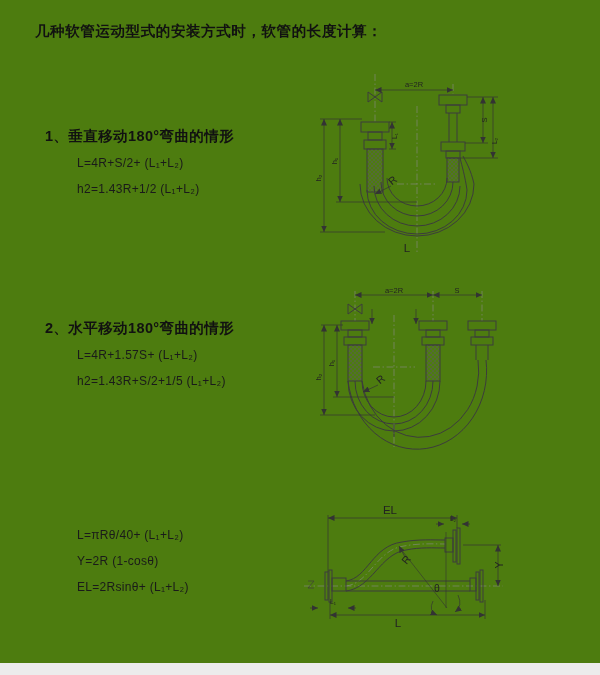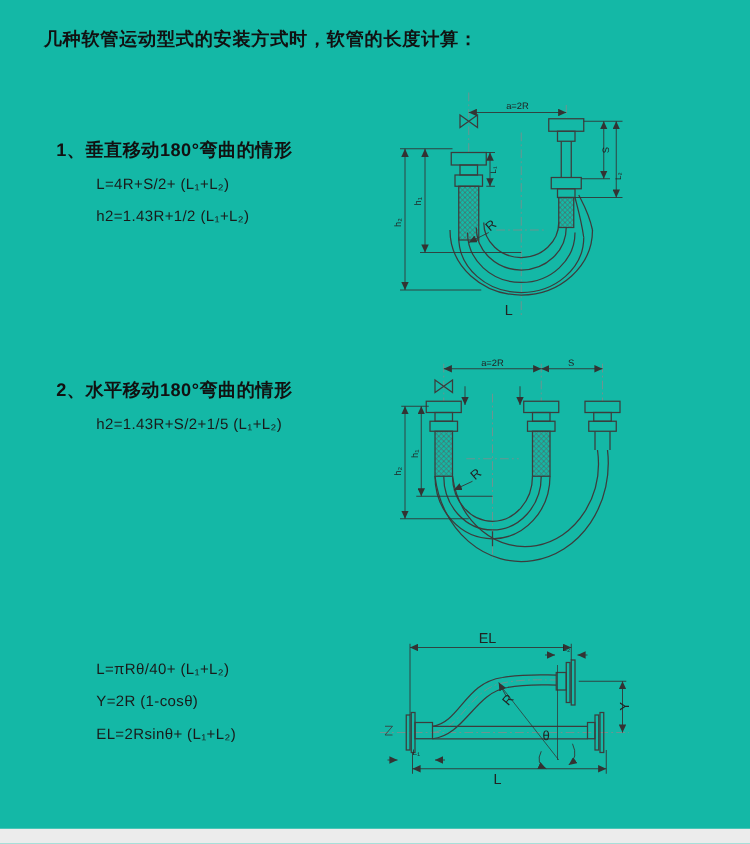--- a/index.html
+++ b/index.html
@@ -1,25 +1,25 @@
 <!DOCTYPE html>
 <html><head>
 <meta charset="utf-8">
 <style>
   html,body { margin:0; padding:0; background:#fff; }
   .page {
-    position:relative; width:600px; height:675px; background:#14b8a6;
+    position:relative; width:600px; height:675px; background:#4d7c0f;
     font-family:"Liberation Sans", sans-serif; color:#141414; overflow:hidden;
   }
   .title {
     position:absolute; left:35px; top:22px;
     font-size:14.5px; font-weight:bold; letter-spacing:0.6px; color:#111;
   }
   .sec { position:absolute; left:45px; }
-  .sec-heading { font-size:14.5px; font-weight:bold; letter-spacing:0.4px; color:#111; }
+  .sec-heading { font-size:14.5px; font-weight:bold; letter-spacing:0.4px; color:#111;margin-top:16px; }
   .formula {
     font-size:12px; line-height:17px; margin:9px 0 0 32px;
     letter-spacing:0.3px; color:#1a1a1a; white-space:pre;
   }
   .diag { position:absolute; }
   svg text {
     font-family:"Liberation Sans", sans-serif; fill:#222;
     font-size:7.5px; text-anchor:middle;
   }
   svg text.big { font-size:11.5px; }
@@ -37,20 +37,21 @@
   <div class="title">几种软管运动型式的安装方式时，软管的长度计算：</div>
 
   <div class="sec" style="top:111px">
     <div class="sec-heading">1、垂直移动180°弯曲的情形</div>
     <div class="formula">L=4R+S/2+ (L₁+L₂)</div>
     <div class="formula">h2=1.43R+1/2 (L₁+L₂)</div>
   </div>
 
   <div class="sec" style="top:303px">
     <div class="sec-heading">2、水平移动180°弯曲的情形</div>
+    <div class="formula">L=4R+1.57S+ (L₁+L₂)</div>
     <div class="formula">h2=1.43R+S/2+1/5 (L₁+L₂)</div>
   </div>
 
   <div class="sec" style="top:518px">
     <div class="formula">L=πRθ/40+ (L₁+L₂)</div>
     <div class="formula">Y=2R (1-cosθ)</div>
     <div class="formula">EL=2Rsinθ+ (L₁+L₂)</div>
   </div>
 
   <svg class="diag" style="left:300px;top:66px" width="295" height="195" viewBox="0 0 295 195">

